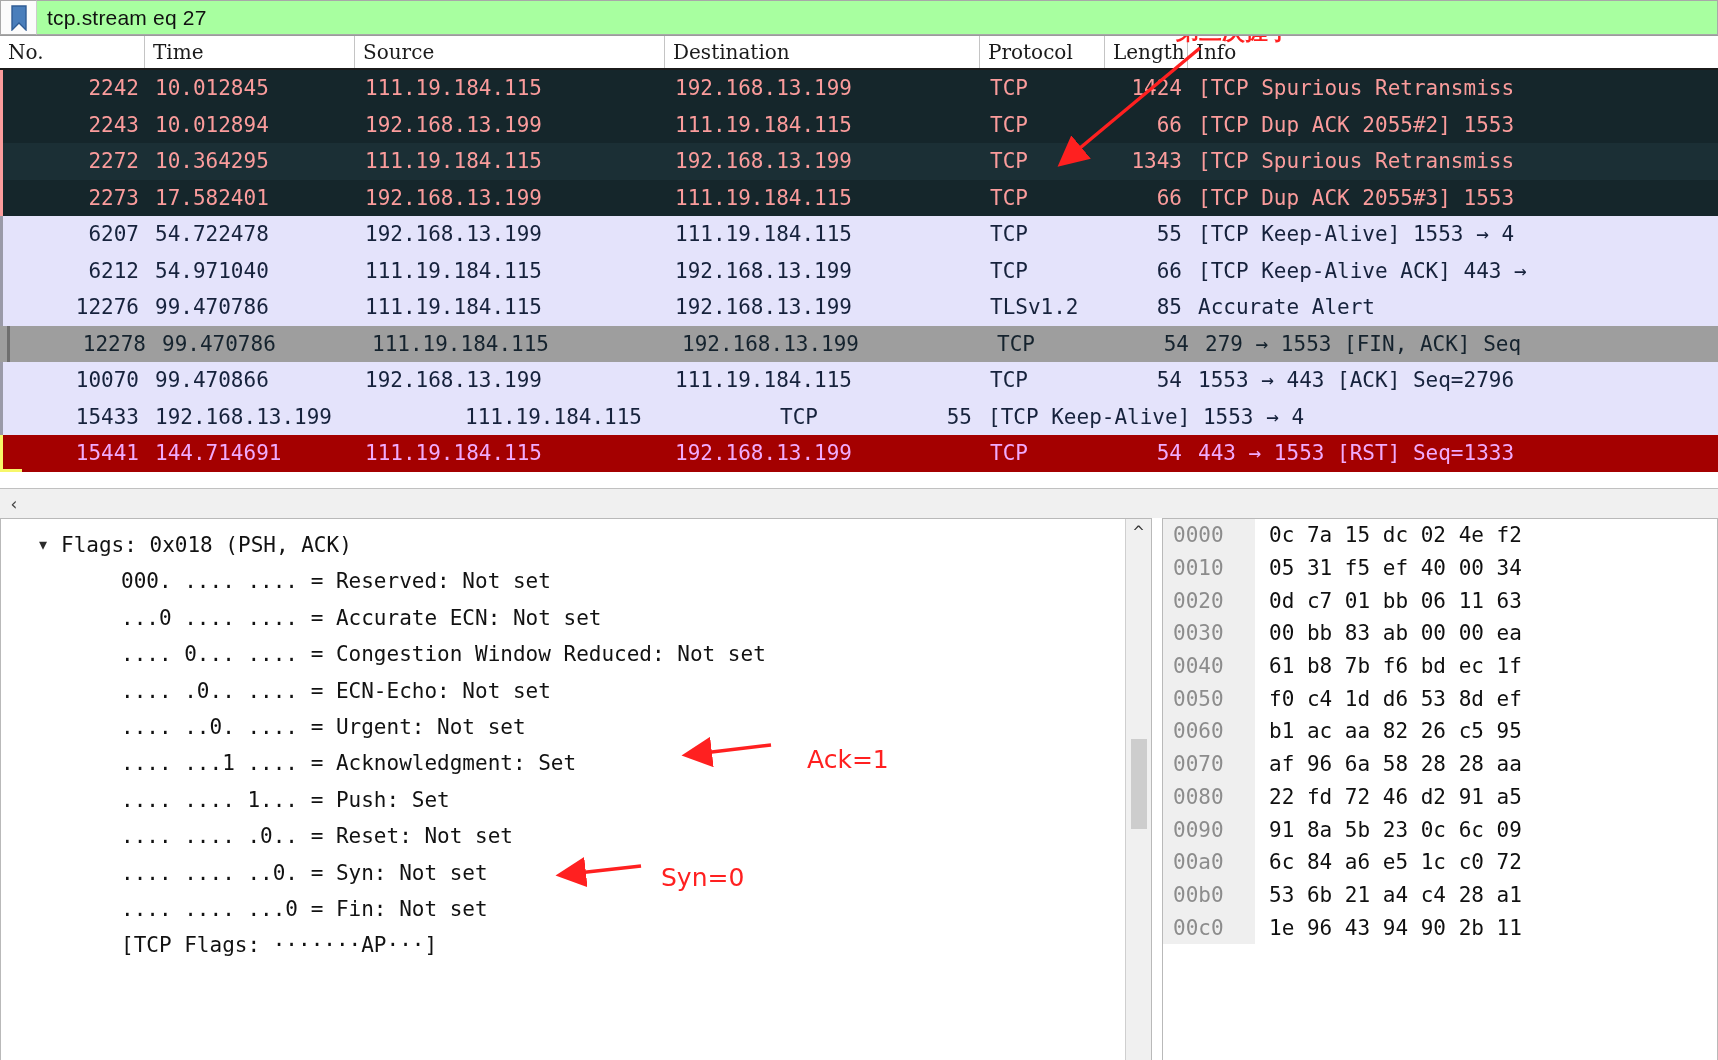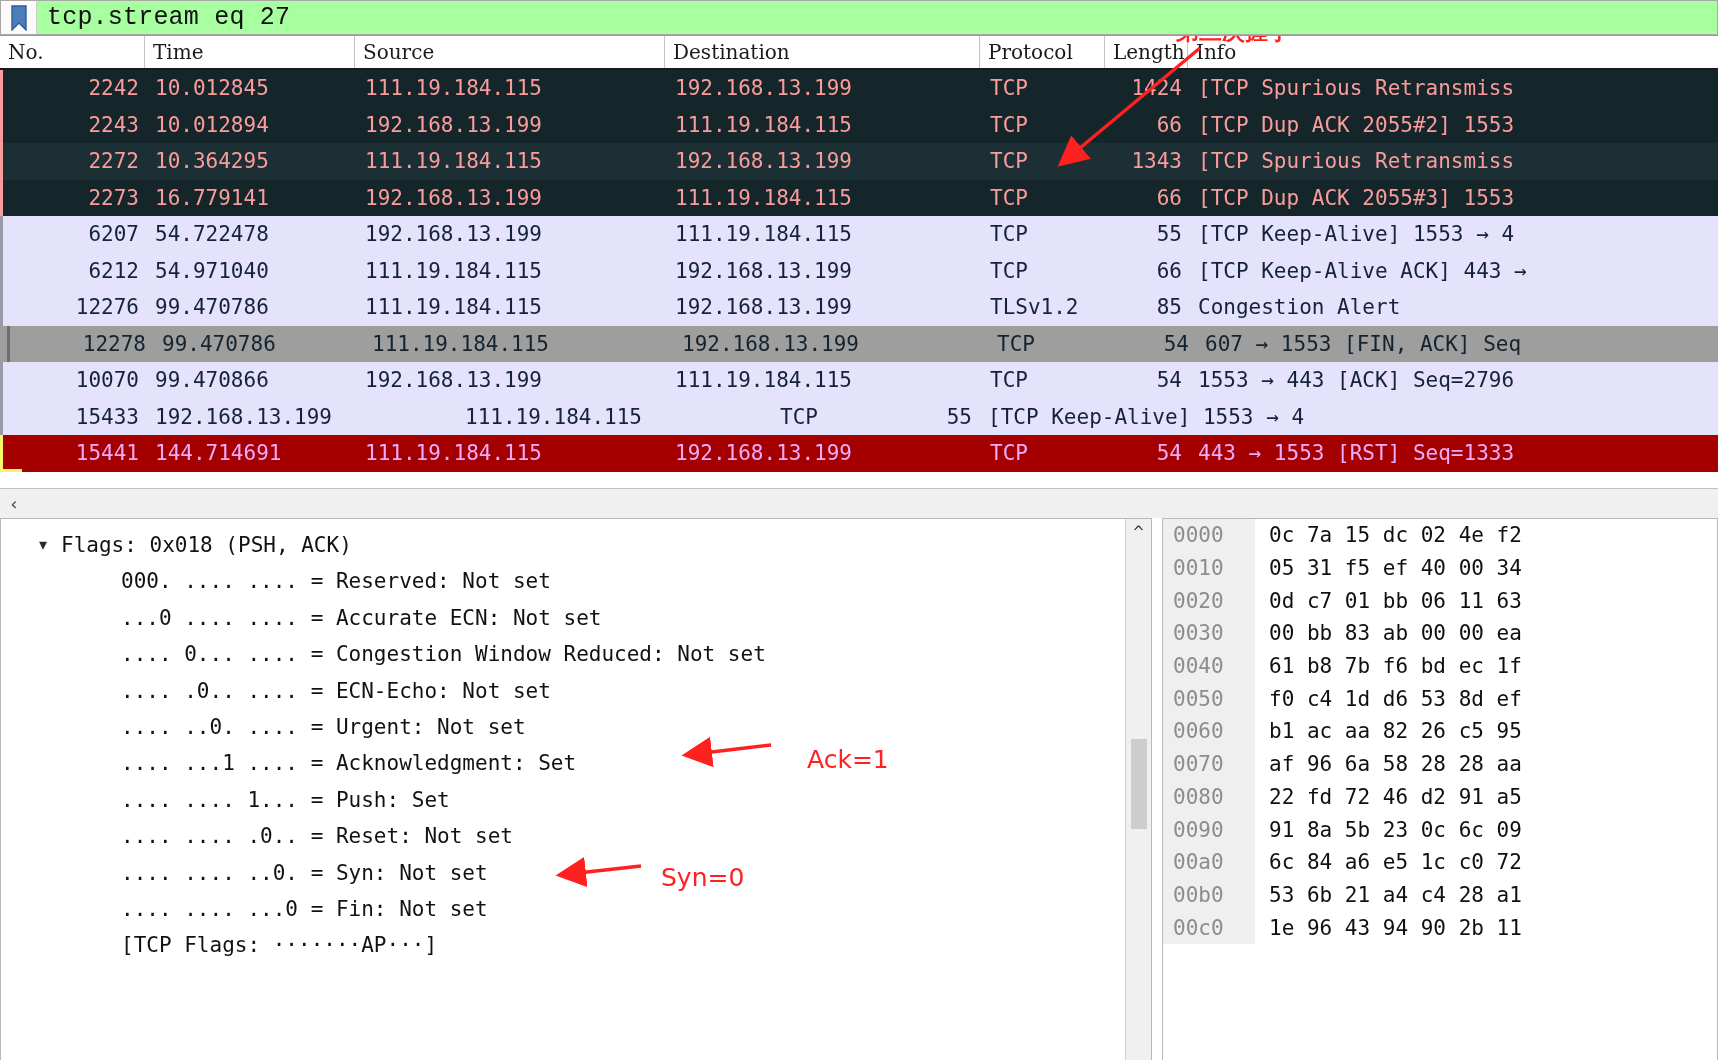--- a/index.html
+++ b/index.html
@@ -30,22 +30,22 @@
     justify-content: center;
   }
   .filter-input {
     flex: 1;
     background: #a8ffa0;
     border: 1px solid #a8a8a8;
     border-left: 1px solid #cccccc;
     display: flex;
     align-items: center;
     padding-left: 10px;
-    font-family: Liberation Mono, monospace;
-    font-size: 25px;
+    font-family: Liberation Sans, sans-serif;
+    font-size: 21px;
     color: #111111;
     letter-spacing: 0.2px;
   }
 
   
   .packet-list {
     position: relative;
     height: 452px;
     background: #ffffff;
     overflow: hidden;
@@ -259,21 +259,21 @@
         <div class="cell txt" style="width:210px">10.364295</div>
         <div class="cell txt" style="width:310px">111.19.184.115</div>
         <div class="cell txt" style="width:315px">192.168.13.199</div>
         <div class="cell txt" style="width:125px">TCP</div>
         <div class="cell num" style="width:83px">1343</div>
         <div class="cell txt" style="flex:1">[TCP Spurious Retransmiss</div>
       </div>
       <div class="prow badtcp">
         <div class="gutter"></div>
         <div class="cell num" style="width:123px">2273</div>
-        <div class="cell txt" style="width:210px">16.779141</div>
+        <div class="cell txt" style="width:210px">17.582401</div>
         <div class="cell txt" style="width:310px">192.168.13.199</div>
         <div class="cell txt" style="width:315px">111.19.184.115</div>
         <div class="cell txt" style="width:125px">TCP</div>
         <div class="cell num" style="width:83px">66</div>
         <div class="cell txt" style="flex:1">[TCP Dup ACK 2055#3] 1553</div>
       </div>
       <div class="prow normal">
         <div class="gutter"></div>
         <div class="cell num" style="width:123px">6207</div>
         <div class="cell txt" style="width:210px">54.722478</div>
@@ -294,31 +294,31 @@
         <div class="cell txt" style="flex:1">[TCP Keep-Alive ACK] 443 →</div>
       </div>
       <div class="prow normal">
         <div class="gutter"></div>
         <div class="cell num" style="width:123px">12276</div>
         <div class="cell txt" style="width:210px">99.470786</div>
         <div class="cell txt" style="width:310px">111.19.184.115</div>
         <div class="cell txt" style="width:315px">192.168.13.199</div>
         <div class="cell txt" style="width:125px">TLSv1.2</div>
         <div class="cell num" style="width:83px">85</div>
-        <div class="cell txt" style="flex:1">Congestion Alert</div>
+        <div class="cell txt" style="flex:1">Accurate Alert</div>
       </div>
       <div class="prow selected">
         <div class="gutter"></div>
         <div class="cell num" style="width:123px">12278</div>
         <div class="cell txt" style="width:210px">99.470786</div>
         <div class="cell txt" style="width:310px">111.19.184.115</div>
         <div class="cell txt" style="width:315px">192.168.13.199</div>
         <div class="cell txt" style="width:125px">TCP</div>
         <div class="cell num" style="width:83px">54</div>
-        <div class="cell txt" style="flex:1">607 → 1553 [FIN, ACK] Seq</div>
+        <div class="cell txt" style="flex:1">279 → 1553 [FIN, ACK] Seq</div>
       </div>
       <div class="prow normal">
         <div class="gutter"></div>
         <div class="cell num" style="width:123px">10070</div>
         <div class="cell txt" style="width:210px">99.470866</div>
         <div class="cell txt" style="width:310px">192.168.13.199</div>
         <div class="cell txt" style="width:315px">111.19.184.115</div>
         <div class="cell txt" style="width:125px">TCP</div>
         <div class="cell num" style="width:83px">54</div>
         <div class="cell txt" style="flex:1">1553 → 443 [ACK] Seq=2796</div>

